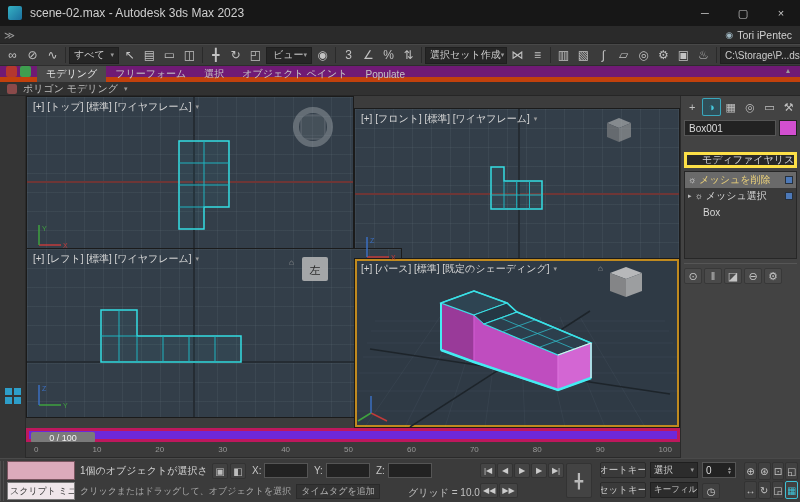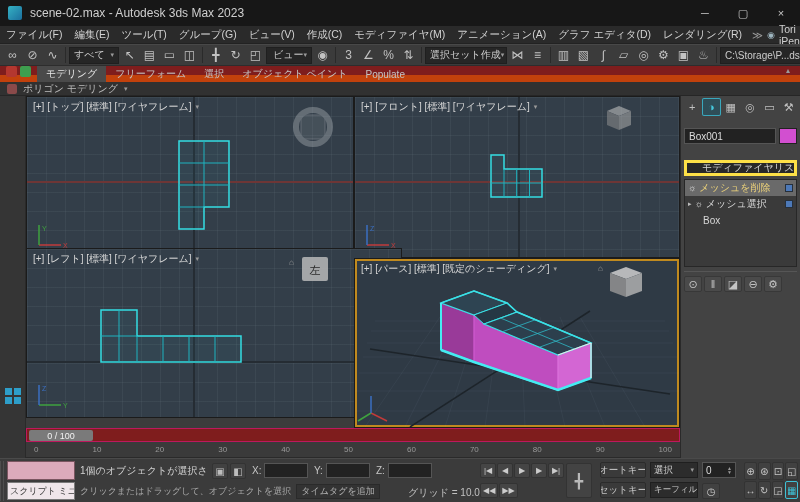--- a/index.html
+++ b/index.html
@@ -23,66 +23,66 @@
 .user-icon{font-size:9px;color:#9fb6c0}
 .caret{font-size:7px;color:#9a9a9a}
 
 
 .toolbar{position:absolute;left:0;top:44px;width:800px;height:22px;background:#3b3b3b;border-top:1px solid #484848;border-bottom:1px solid #2d2d2d;display:flex;align-items:center;padding:0 3px;gap:1px}
 .tb-icon{width:19px;height:18px;display:flex;align-items:center;justify-content:center;font-size:12px;color:#c2c2c2;border-radius:2px;flex:0 0 auto}
 .tb-sep{width:1px;height:16px;background:#2a2a2a;margin:0 2px;flex:0 0 auto}
 .tb-combo{height:17px;border:1px solid #1f1f1f;background:#262626;display:flex;align-items:center;justify-content:space-between;padding:0 4px;font-size:10px;color:#ccc;flex:0 0 auto;white-space:nowrap;overflow:hidden}
 
 
-.ribbon{position:absolute;left:0;top:66px;width:800px;height:16px;background:#7f1d1d;display:flex;align-items:flex-start;font-size:10px;border-bottom:7px solid #c2410c}
+.ribbon{position:absolute;left:0;top:66px;width:800px;height:16px;background:#701a75;display:flex;align-items:flex-start;font-size:10px;border-bottom:5px solid #c2410c}
 .ribbon-mini{display:flex;gap:3px;padding:0 6px}
 .rmini{width:11px;height:11px;border-radius:2px}
 .rmini.red{background:#b4372f}.rmini.green{background:#3e9e4f}
 .ribbon-tab{padding:0 9px;color:#c4c4c4;height:16px;display:flex;align-items:center;white-space:nowrap}
 .ribbon-tab.active{background:#4a4a4a;color:#e8e8e8}
 .ribbon-caret{margin-left:auto;padding-right:10px;color:#9a9a9a;font-size:8px}
 .polybar{position:absolute;left:0;top:82px;width:800px;height:14px;background:#313131;border-bottom:1px solid #262626;display:flex;align-items:center;gap:6px;padding:0 7px;font-size:10px;color:#bdbdbd}
 .poly-icon{width:10px;height:10px;background:#8a4a4a;border-radius:2px}
 
 
 .vp-strip{position:absolute;left:0;top:96px;width:26px;height:362px;background:#353535;border-right:1px solid #2a2a2a}
 .layout-btn{position:absolute;left:5px;top:292px;width:16px;height:16px;display:grid;grid-template-columns:1fr 1fr;gap:2px}
 .layout-btn span{background:#2e9ec9}
 .vp{position:absolute;background-color:#333e49;border:1px solid #1b1b1b;overflow:hidden}
 .vp-grid{position:absolute;inset:0;background-image:linear-gradient(rgba(210,225,235,0.055) 1px,transparent 1px),linear-gradient(90deg,rgba(210,225,235,0.055) 1px,transparent 1px);background-size:19px 19px}
 .vp-top{left:26px;top:96px;width:328px;height:162px}
-.vp-front{left:354px;top:96px;width:326px;height:162px}
+.vp-front{left:354px;top:108px;width:326px;height:162px}
 .vp-left{left:26px;top:248px;width:376px;height:170px}
 .vp-persp{left:354px;top:258px;width:326px;height:170px;background-color:#2f3a45;box-shadow:inset 0 0 0 2px #c08a1f}
 .vp-label{position:absolute;left:6px;top:3px;font-size:10px;color:#d6d6d6;z-index:3;display:flex;gap:4px;align-items:center;white-space:nowrap}
 .vp svg.content{position:absolute;inset:0;z-index:1}
 .axis-h{position:absolute;left:0;right:0;height:2px;z-index:0}
 .axis-v{position:absolute;top:0;bottom:0;width:2px;z-index:0}
 
 
 .cmd-panel{position:absolute;left:680px;top:96px;width:120px;height:362px;background:#434343;border-left:1px solid #2a2a2a}
 .cp-tabs{display:flex;gap:1px;padding:2px 2px 1px;height:21px}
 .cp-tab{flex:1;display:flex;align-items:center;justify-content:center;font-size:11px;color:#c0c0c0;border-radius:2px;height:18px}
 .cp-tab.active{background:#2f4e58;color:#46c8dd;box-shadow:inset 0 0 0 1px #3aa8bd}
-.cp-name{display:flex;gap:3px;margin:11px 3px 0}
+.cp-name{display:flex;gap:3px;margin:3px 3px 0}
 .cp-name-field{flex:1;height:16px;background:#222;border:1px solid #555;color:#ddd;font-size:10px;display:flex;align-items:center;padding:0 4px}
 .cp-swatch{width:18px;height:16px;border:1px solid #222}
 .cp-modlist{margin:16px 3px 3px;height:16px;background:#282828;border:3px solid #fde047;display:flex;align-items:center;justify-content:space-between;padding:0 15px;font-size:10px;color:#d8d8d8;white-space:nowrap;overflow:hidden}
 .cp-stack{margin:0 3px;height:88px;background:#3a3a3a;border:1px solid #272727;overflow:hidden}
 .stack-row{height:16px;display:flex;align-items:center;gap:3px;padding:0 3px;font-size:10px;color:#d6d6d6}
 .stack-row.selected{background:#6a6a6a;color:#ecd27a}
 .bulb{font-size:9px;color:#e8e8e8;flex:0 0 auto}
 .expand{font-size:7px;color:#bbb;flex:0 0 auto}
 .mlabel{flex:1;white-space:nowrap;overflow:hidden}
 .mcheck{width:8px;height:8px;background:#4d79b8;border:1px solid #26303c;flex:0 0 auto}
 .stack-btns{display:flex;gap:2px;margin:4px 3px 0;padding-top:4px;border-top:1px solid #565656}
 .stack-btn{width:18px;height:16px;display:flex;align-items:center;justify-content:center;color:#c4c4c4;font-size:11px;background:#4a4a4a;border:1px solid #383838;border-radius:2px}
 
 
-.timeline{position:absolute;left:26px;top:428px;width:654px;height:14px;background:#7f1d1d;border:1px solid #be185d}
+.timeline{position:absolute;left:26px;top:428px;width:654px;height:14px;background:#6d28d9;border:3px solid #be185d}
 .tl-handle{position:absolute;left:2px;top:1px;width:64px;height:11px;background:#7a7a7a;border-radius:2px;display:flex;align-items:center;justify-content:center;font-size:9px;color:#f2f2f2}
 .tl-ruler{position:absolute;left:26px;top:442px;width:654px;height:16px;background:#3a3a3a;border-bottom:1px solid #2a2a2a;display:flex;justify-content:space-between;align-items:center;padding:0 8px;font-size:8px;color:#999}
 
 
 .statusbar{position:absolute;left:0;top:458px;width:800px;height:44px;background:#3b3b3b;border-top:1px solid #4a4a4a}
 .grip{position:absolute;left:0;top:2px;width:6px;height:40px;background:repeating-linear-gradient(90deg,#4e4e4e 0 1px,transparent 1px 3px)}
 .listener-macro{position:absolute;left:7px;top:2px;width:68px;height:19px;background:#dcaabb;border:1px solid #7a5560}
 .listener-line{position:absolute;left:7px;top:23px;width:68px;height:18px;background:#efe6ea;color:#3a3a3a;font-size:9px;display:flex;align-items:center;padding:0 2px;white-space:nowrap;overflow:hidden;border:1px solid #7a7a7a}
 .sb-msg1{position:absolute;left:80px;top:4px;width:128px;height:16px;font-size:10px;color:#d2d2d2;white-space:nowrap;overflow:hidden;display:flex;align-items:center}
 .sb-msg2{position:absolute;left:80px;top:25px;width:212px;height:15px;font-size:9px;color:#a8a8a8;white-space:nowrap;overflow:hidden;display:flex;align-items:center}
@@ -113,32 +113,20 @@
     <span class="app-icon"></span>
     <span class="title">scene-02.max - Autodesk 3ds Max 2023</span>
     <span class="win-btns">
       <span class="win-btn">─</span>
       <span class="win-btn">▢</span>
       <span class="win-btn close">×</span>
     </span>
   </div>
 
   <div class="menubar">
-    <span id="menu-items" style="display:flex">
-        <span class="menu-item">ファイル(F)</span>
-        <span class="menu-item">編集(E)</span>
-        <span class="menu-item">ツール(T)</span>
-        <span class="menu-item">グループ(G)</span>
-        <span class="menu-item">ビュー(V)</span>
-        <span class="menu-item">作成(C)</span>
-        <span class="menu-item">モディファイヤ(M)</span>
-        <span class="menu-item">アニメーション(A)</span>
-        <span class="menu-item">グラフ エディタ(D)</span>
-        <span class="menu-item">レンダリング(R)</span>
-      </span>
     <span class="mb-overflow">≫</span>
     <span class="mb-right">
       <span class="user-chip">
         <span class="user-icon">◉</span>
         <span>Tori iPentec</span>
 
       </span>
 
     </span>
   </div>

